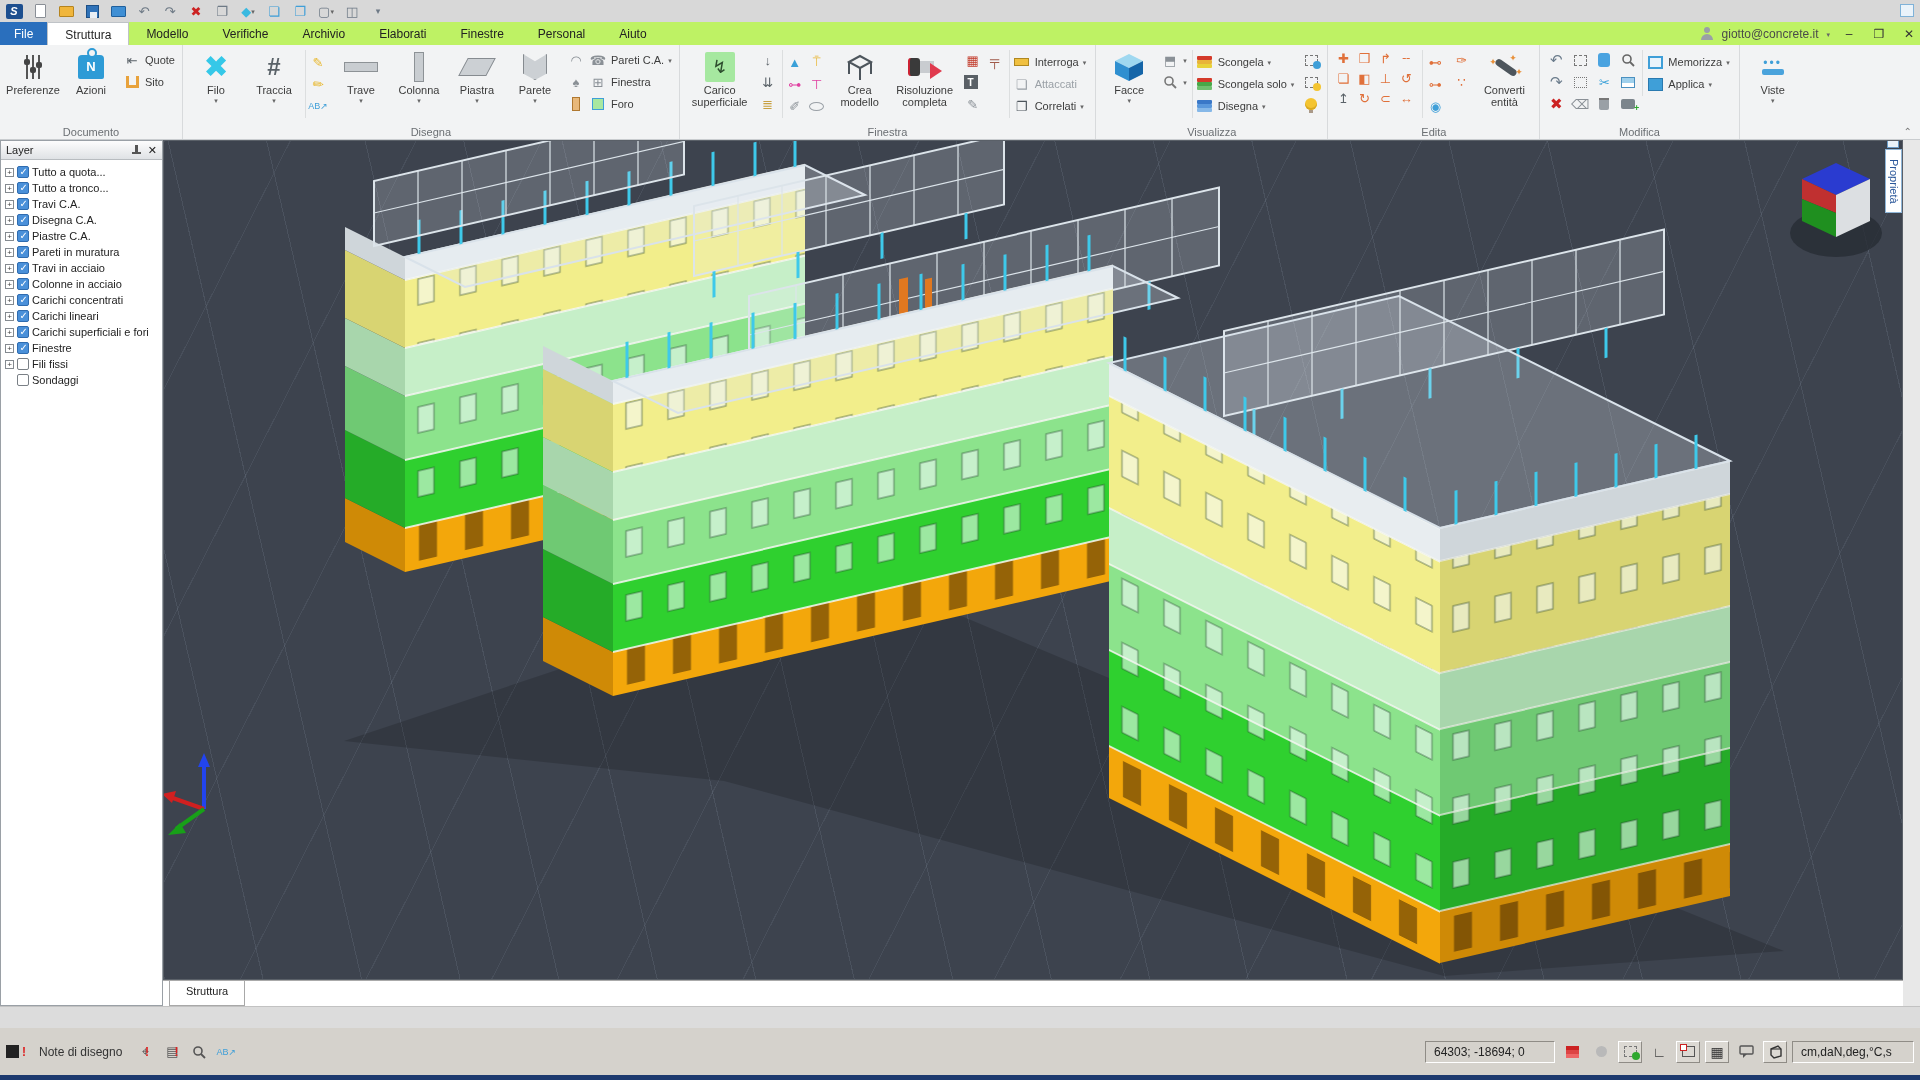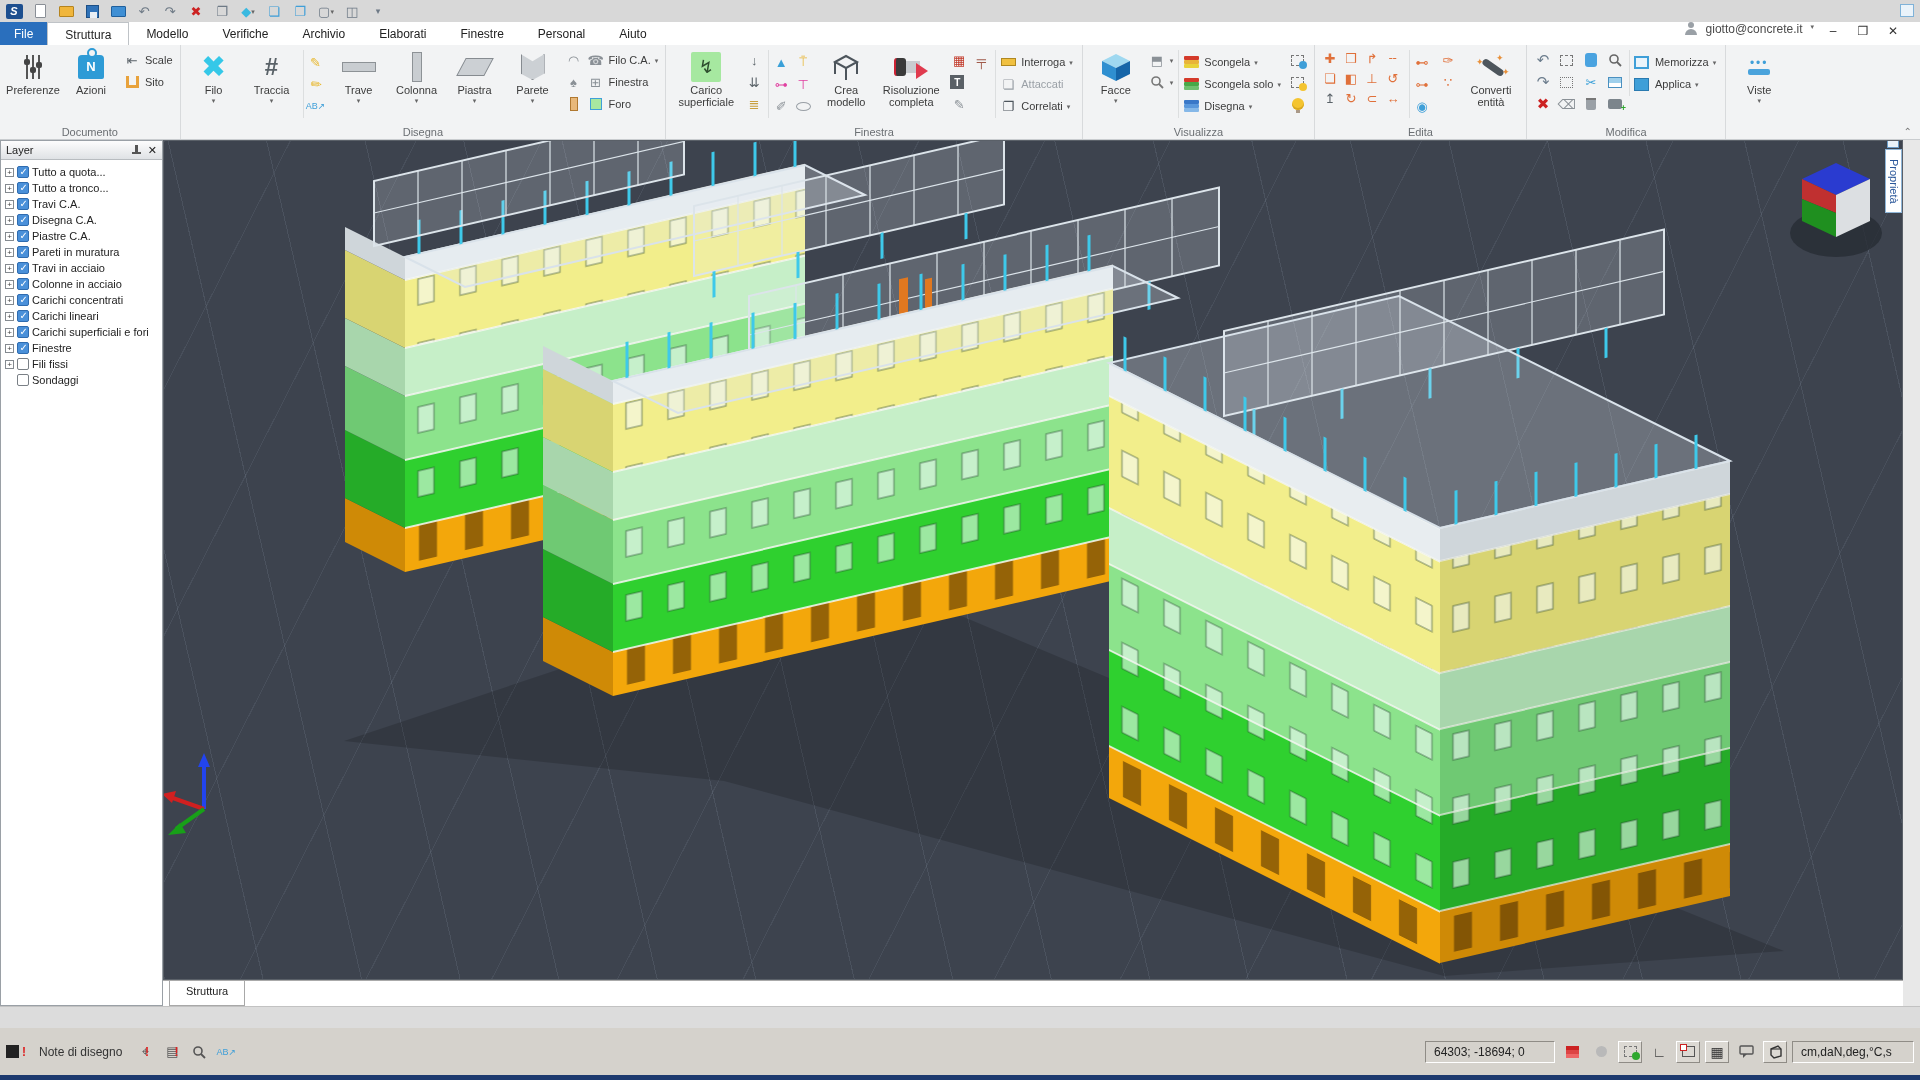--- a/index.html
+++ b/index.html
@@ -17,26 +17,26 @@
   .doc-ic { width:11px; height:14px; background:#fff; border:1px solid #8a8f96; border-radius:1px; }
   .fold-y { width:15px; height:11px; background:#f0b63c; border:1px solid #b5841f; border-radius:1px; }
   .fold-b { width:15px; height:11px; background:#3f8fd4; border:1px solid #1f5f9c; border-radius:1px; }
   .save-ic { width:13px; height:13px; background:#2f72b8; border:1px solid #1c4f86; position:relative; }
   .save-ic::after { content:""; position:absolute; left:3px; top:6px; width:7px; height:6px; background:#e8eef4; }
   .glyph-gray { color:#6e7a86; } .glyph-red { color:#cc2222; } .glyph-cyan { color:#39b9e0; }
   .title-text { position:absolute; left:0; right:0; text-align:center; font-size:12px; color:#5a5a5a; pointer-events:none; }
   .tb-right-ic { position:absolute; right:6px; top:4px; width:14px; height:13px; border:1px solid #7fb2d8; background:#eaf3fa; }
 
   
-  .tabrow { position:absolute; left:0; top:22px; width:1920px; height:23px; background:#ffffff;
+  .tabrow { position:absolute; left:0; top:22px; width:1920px; height:23px; background:#bef264;
     display:flex; align-items:stretch; }
   .tab { padding:4px 17px 3px; font-size:12px; color:#222; display:flex; align-items:center; }
   .tab.file { background:#2a6fbd; color:#fff; padding:4px 14px; }
   .tab.active { background:#fff; border:1px solid #bfc3c7; border-bottom:none; color:#1f1f1f; }
-  .tabrow-right { margin-left:auto; display:flex; gap:8px; padding-right:16px; }
+  .tabrow-right { margin-left:auto; display:flex; align-items:center; gap:8px; padding-right:0; }
   .person { width:13px; height:13px; position:relative; }
   .person::before { content:""; position:absolute; left:3.5px; top:0; width:6px; height:6px; border-radius:50%; background:#9aa0a6; }
   .person::after { content:""; position:absolute; left:0.5px; top:7px; width:12px; height:6px; border-radius:6px 6px 0 0; background:#9aa0a6; }
   .acct { font-size:12px; color:#4a4a4a; }
   .wbtn { width:22px; height:18px; display:flex; align-items:center; justify-content:center; font-size:12px; color:#333; }
 
   
   .ribbon { position:absolute; left:0; top:45px; width:1920px; height:95px; background:#f2f3f4;
     border-bottom:1px solid #c9cccf; display:flex; align-items:stretch; }
   .rgroup { position:relative; display:flex; align-items:flex-start; padding:3px 4px 13px 4px; border-right:1px solid #d8dadc; }
@@ -217,21 +217,21 @@
     </div>
     <div class="rbtn">
       <span class="ric">
           <span class="azioni-ic">N</span>
         </span>
       <span>Azioni</span>
     </div>
     <div class="scol">
       <div class="srow">
         <span class="mi" style="color:#5a6268">⇤</span>
-        <span>Scale</span>
+        <span>Quote</span>
       </div>
       <div class="srow">
         <span class="mi">
             <span class="u-sito"></span>
           </span>
         <span>Sito</span>
       </div>
     </div>
     <div class="glabel">Documento</div>
   </div>
@@ -287,21 +287,21 @@
       <span class="ric">
           <span class="parete-ic"></span>
         </span>
       <span>Parete</span>
       <span class="cr">▾</span>
     </div>
     <div class="scol">
       <div class="srow">
         <span class="mi" style="color:#8a9096">◠</span>
         <span class="mi" style="color:#8a9096">☎</span>
-        <span>Filo C.A.</span>
+        <span>Pareti C.A.</span>
         <span class="cr">▾</span>
       </div>
       <div class="srow">
         <span class="mi" style="color:#8a9096">♠</span>
         <span class="mi" style="color:#8a9096">⊞</span>
         <span>Finestra</span>
       </div>
       <div class="srow">
         <span class="mi">
             <span style="width:8px;height:14px;background:#e8b87a;border:1px solid #b07830"></span>

